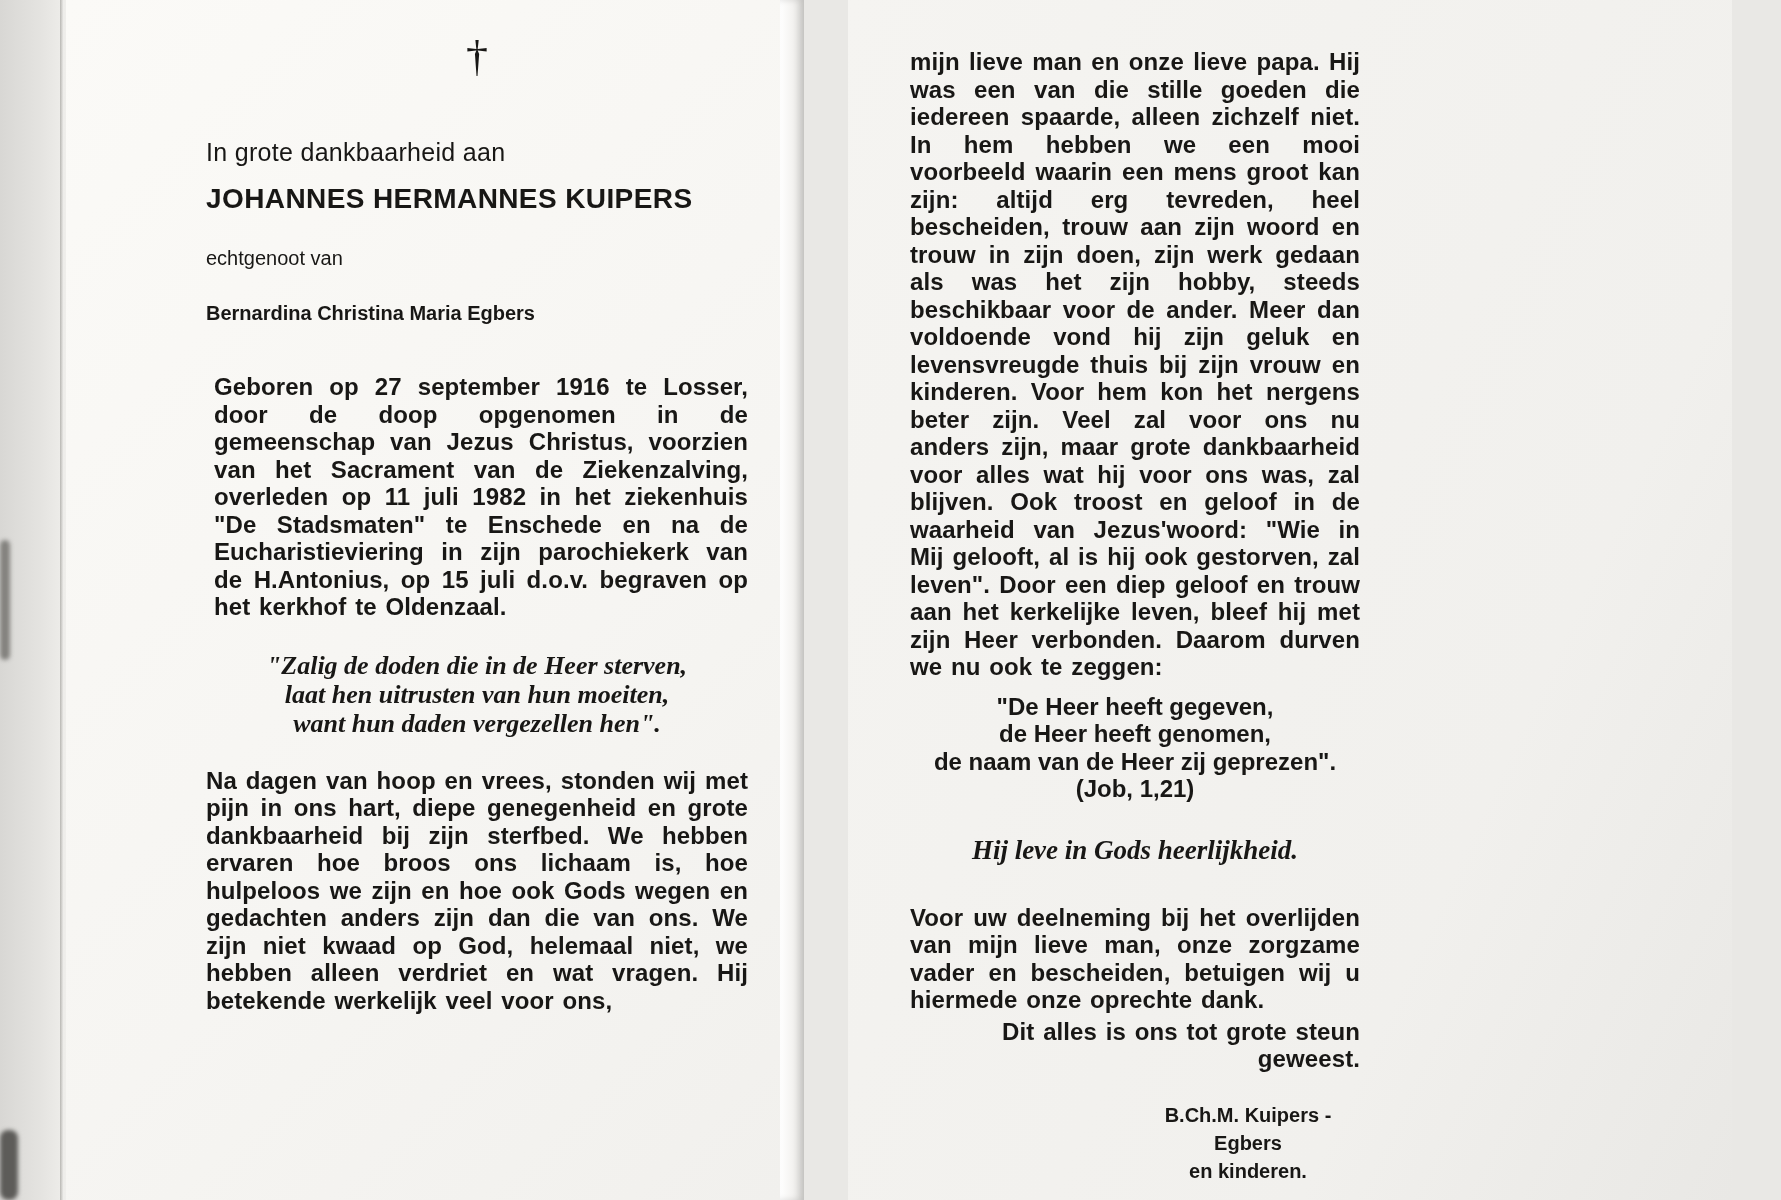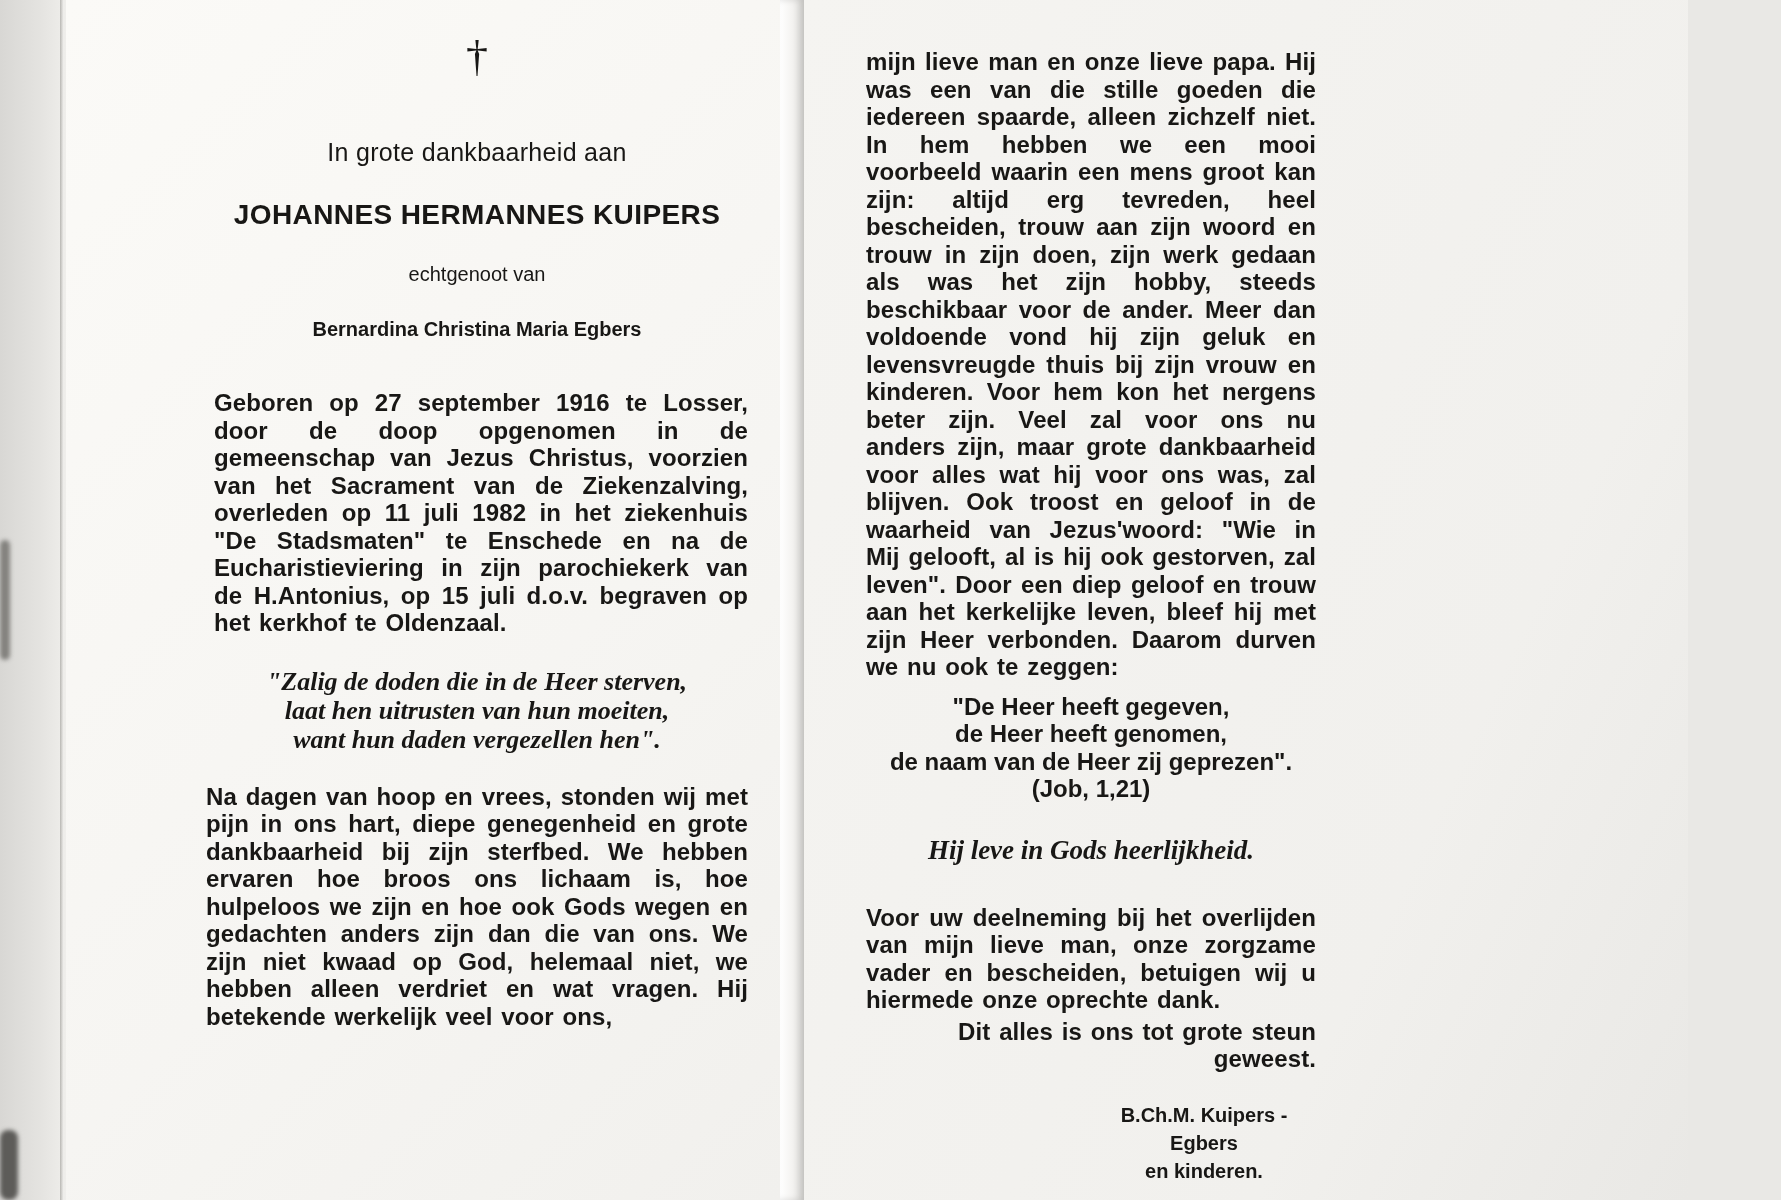--- a/index.html
+++ b/index.html
@@ -58,43 +58,43 @@
     background: linear-gradient(135deg, #fbfaf7 0%, #f6f5f2 60%, #f1f0ed 100%);
   }
   .page-gap {
     position: absolute;
     left: 780px; top: 0;
     width: 24px; height: 1200px;
     background: linear-gradient(to right, #ffffff, #f4f3f1 50%, #dddcd9);
     box-shadow: inset -4px 0 6px rgba(0,0,0,0.12);
   }
   .page-right {
-    left: 804px;
+    left: 848px;
     width: 884px;
     padding: 48px 372px 0 62px;
     background: linear-gradient(115deg, #f5f4f1 0%, #f1f0ed 70%, #e9e8e5 100%);
   }
 
   
   .cross {
     text-align: center;
     font-family: "Liberation Serif", serif;
     font-size: 44px;
     line-height: 58px;
     font-weight: 400;
   }
-  .center-line { text-align: center; }
+  .center-line { }
   .intro {
     margin-top: 52px;
     font-size: 25px;
     font-weight: 400;
     letter-spacing: 0.3px;
   }
   .deceased-name {
-    margin-top: 32px;
+    margin-top: 16px;
     font-size: 28px;
     font-weight: 700;
     letter-spacing: 0.4px;
   }
   .relation {
     margin-top: 32px;
     font-size: 20px;
     font-weight: 400;
   }
   .spouse-name {

